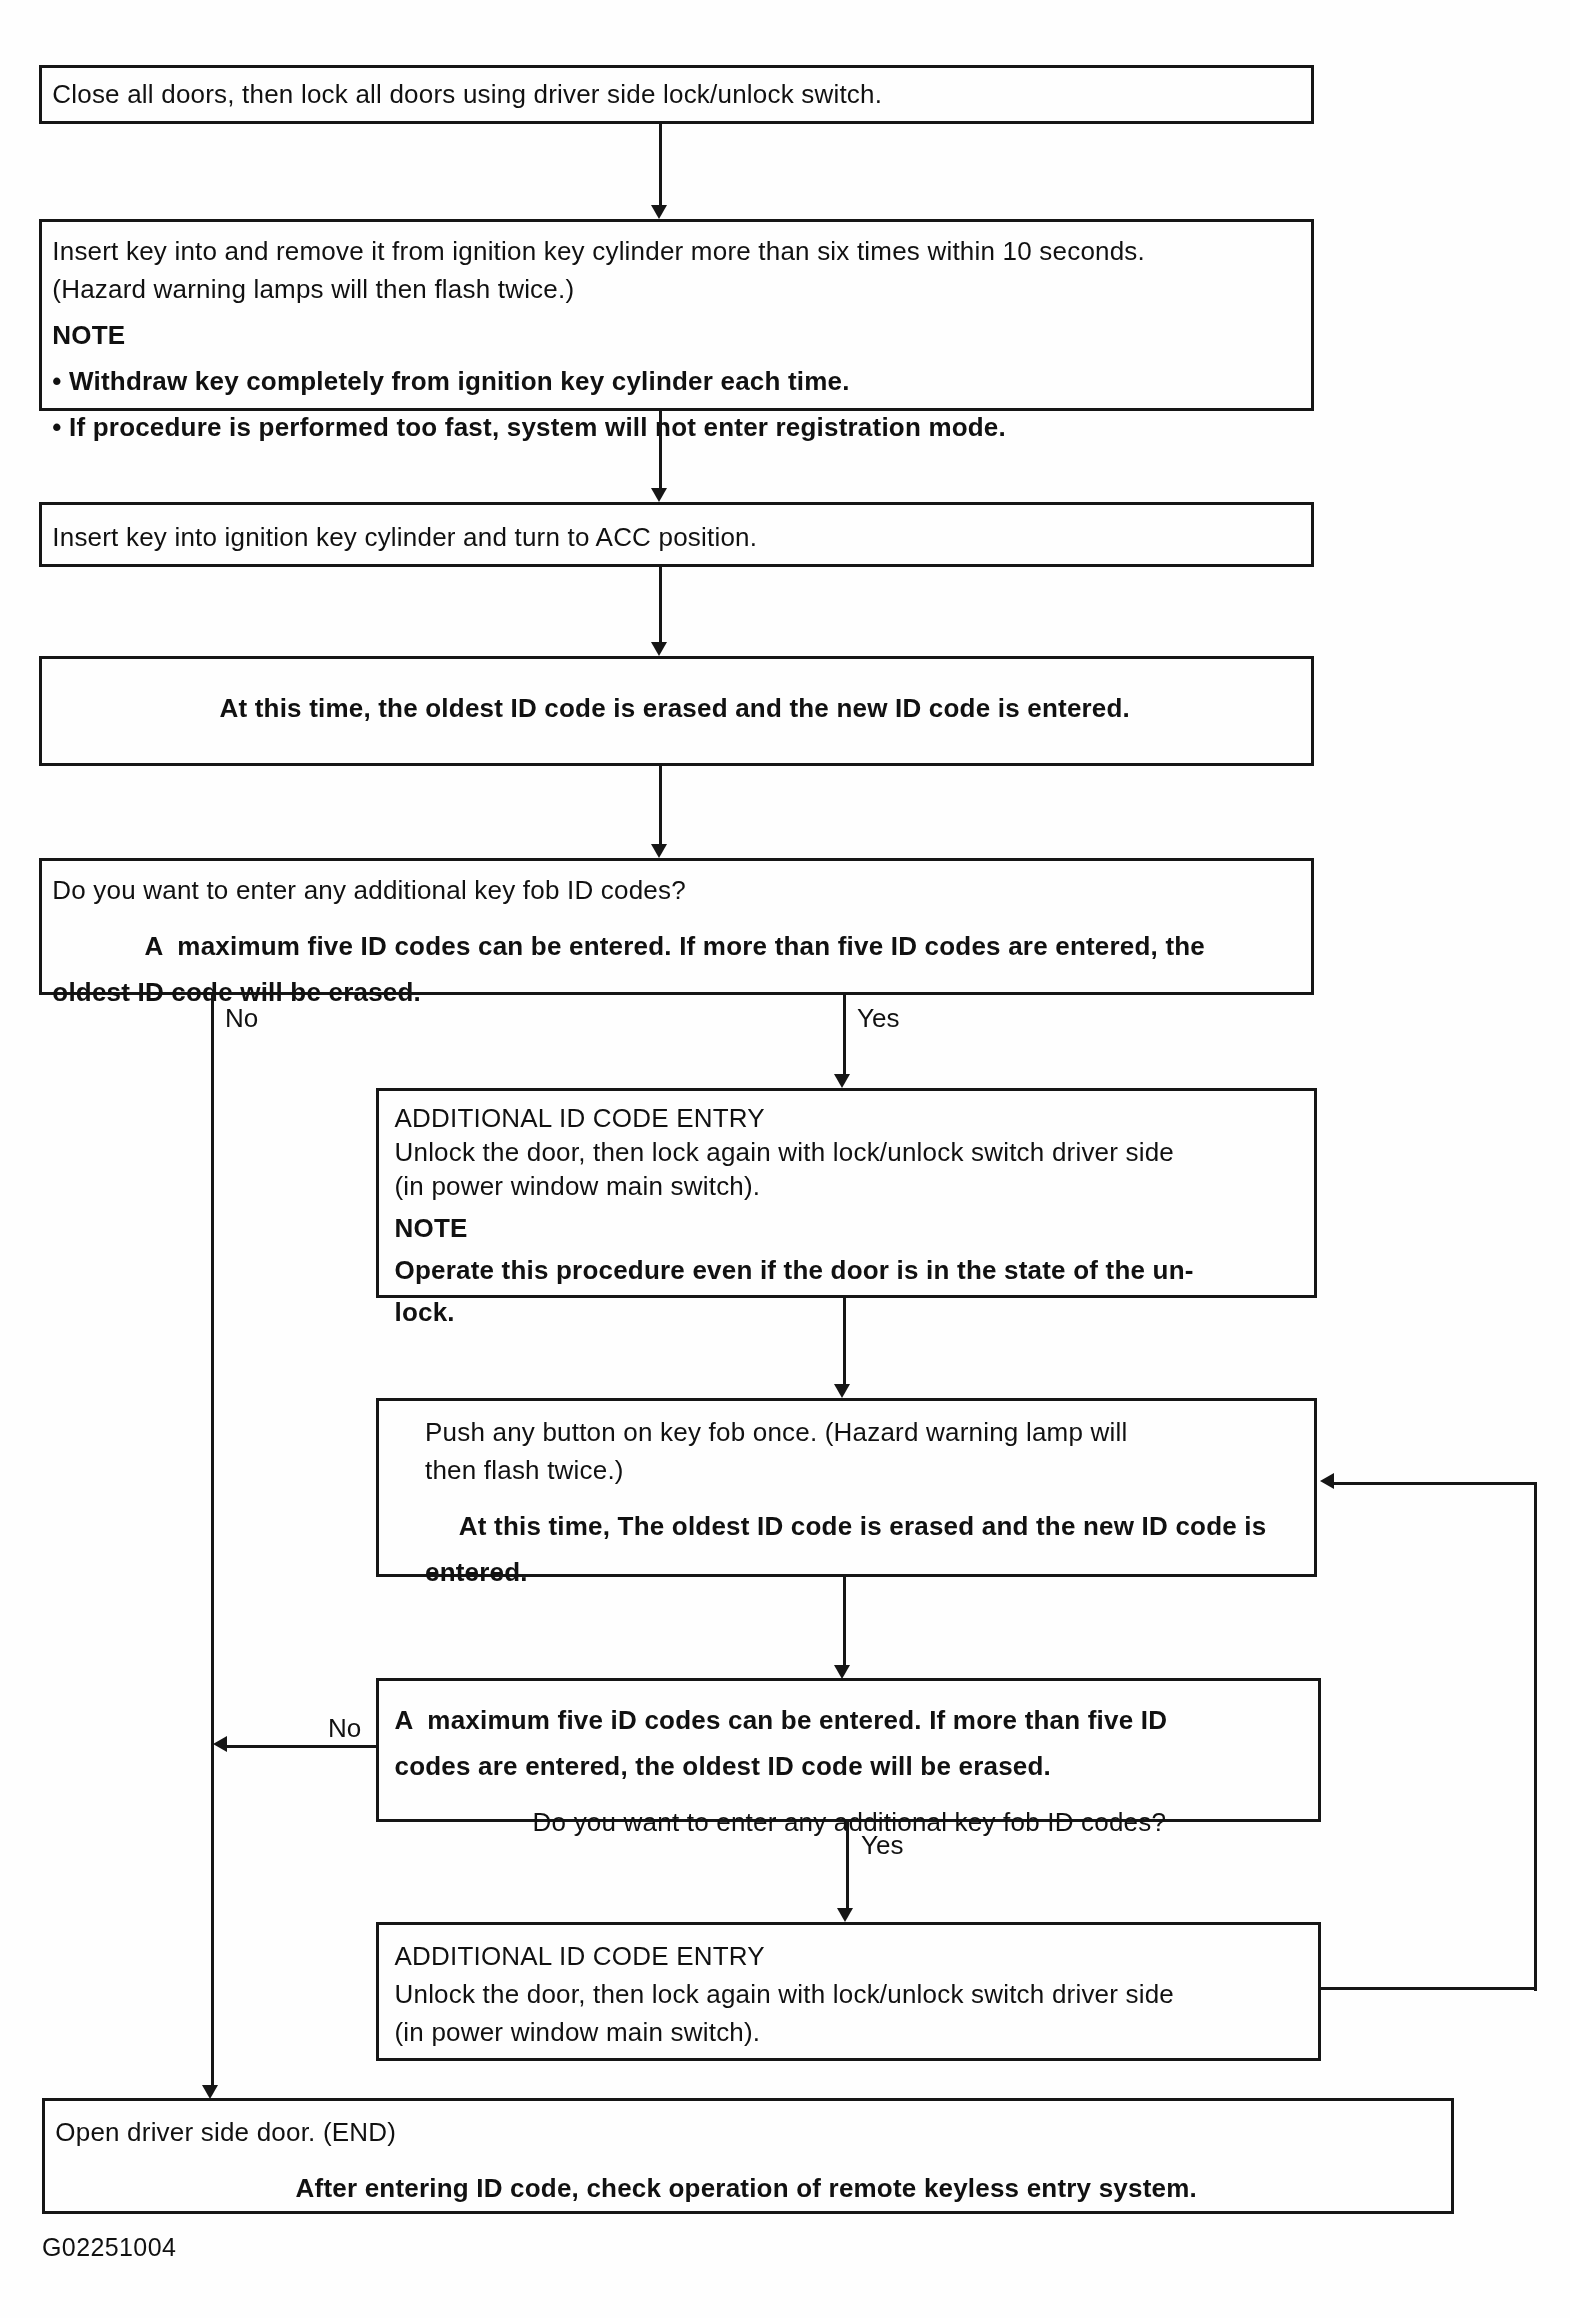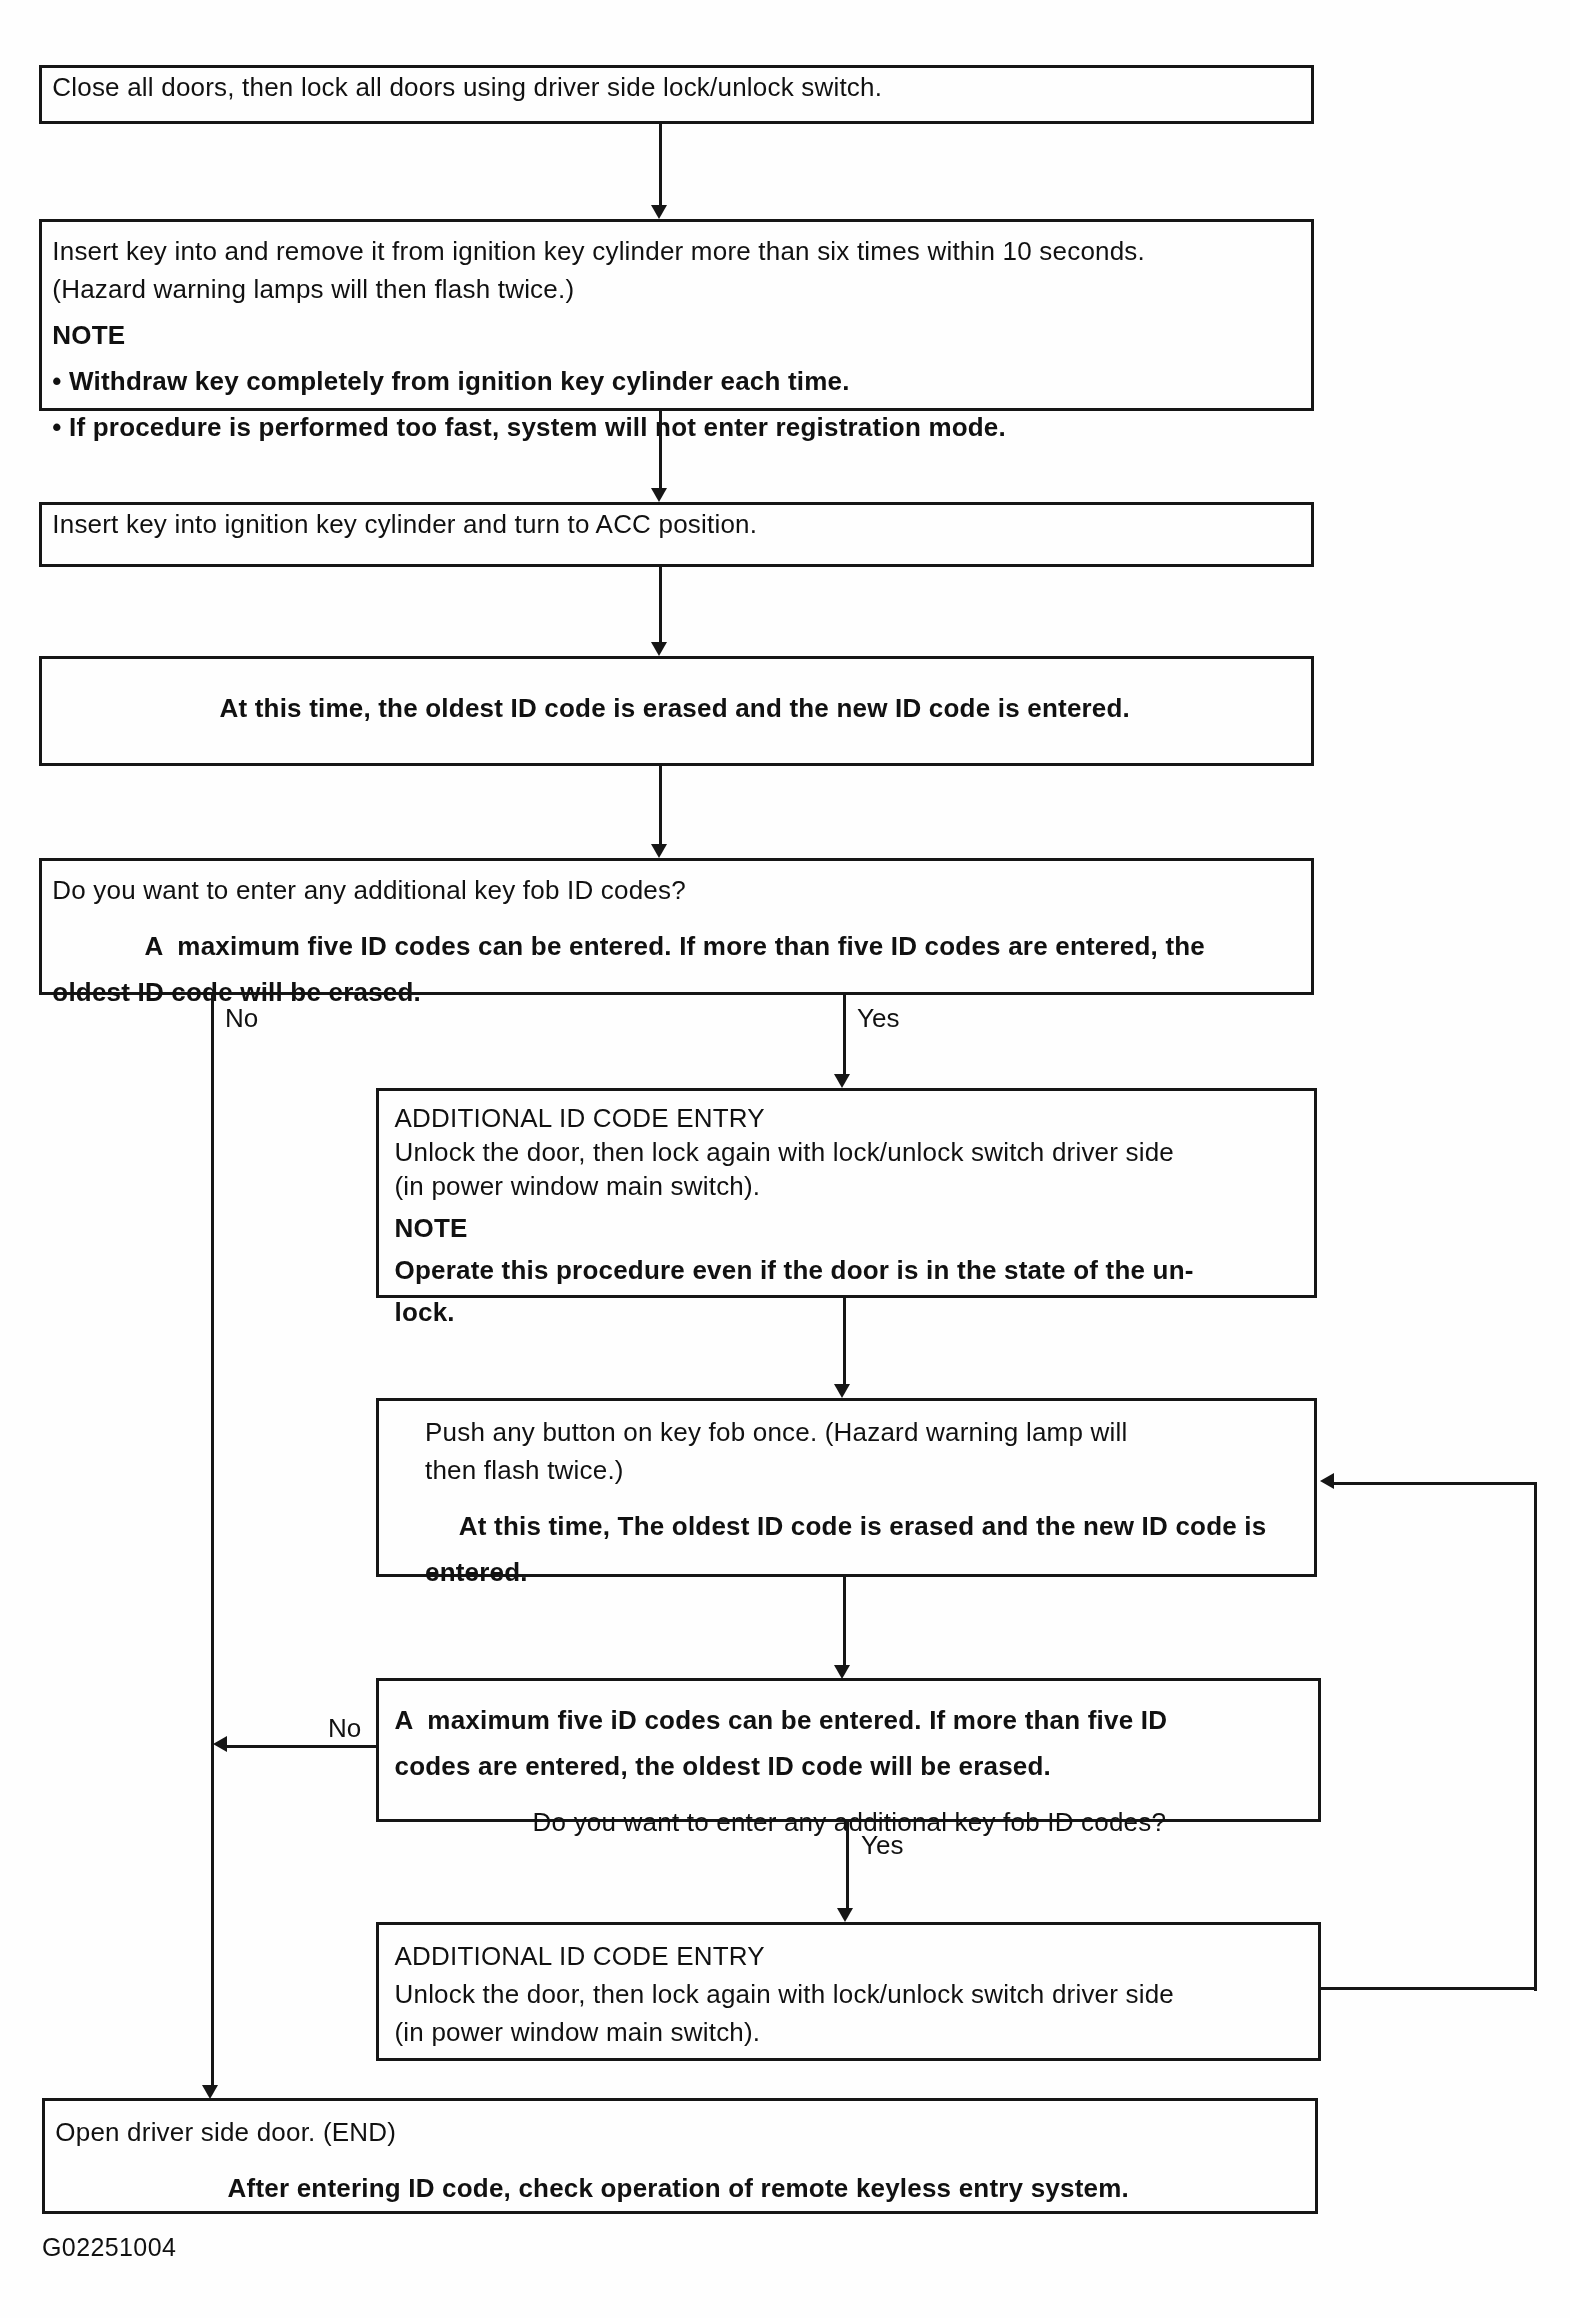--- a/index.html
+++ b/index.html
@@ -13,21 +13,21 @@
   }
   .fbox{
     position:absolute;
     box-sizing:border-box;
     border:3.4px solid #161616;
     background:#fefefe;
     font-size:26px;
     padding:13.8px 13.8px 8.6px 10.3px;
   }
   .fbox.narrow{padding-left:15.5px;}
-  .fbox.center{display:flex;align-items:flex-start;padding-top:0;padding-bottom:0;}
+  .fbox.center{display:flex;align-items:flex-end;padding-top:0;padding-bottom:8px;}
   .ln{white-space:pre;line-height:38px;letter-spacing:0.2px;}
   .lh39 .ln{line-height:34px;}
   .b{font-weight:bold;margin-top:8px;}
   .gap{margin-top:18px;text-align:center;}
   .vl{position:absolute;width:3.4px;background:#161616;}
   .hl{position:absolute;height:3.4px;background:#161616;}
   .ad{position:absolute;width:0;height:0;
       border-left:8.6px solid transparent;border-right:8.6px solid transparent;
       border-top:14.6px solid #161616;}
   .al{position:absolute;width:0;height:0;
@@ -127,21 +127,21 @@
     <div class="ln">ADDITIONAL ID CODE ENTRY</div>
     <div class="ln">Unlock the door, then lock again with lock/unlock switch driver side</div>
     <div class="ln">(in power window main switch).</div>
   </div>
 
   <div class="hl" style="left:1321px;top:1987px;width:216px;"></div>
   <div class="vl" style="left:1534px;top:1482px;height:509px;"></div>
   <div class="hl" style="left:1334px;top:1482px;width:203px;"></div>
   <div class="al" style="left:1320px;top:1473px;"></div>
 
-  <div class="fbox" style="left:42px;top:2098px;width:1276px;height:116px;padding-top:12px;">
+  <div class="fbox" style="left:42px;top:2098px;width:1412px;height:116px;padding-top:12px;">
     <div class="ln">Open driver side door. (END)</div>
     <div class="ln b gap">After entering ID code, check operation of remote keyless entry system.</div>
   </div>
 
   <div class="footer" style="left:42px;top:2233px;">G02251004</div>
 
 </div>
 
 
 </body></html>

